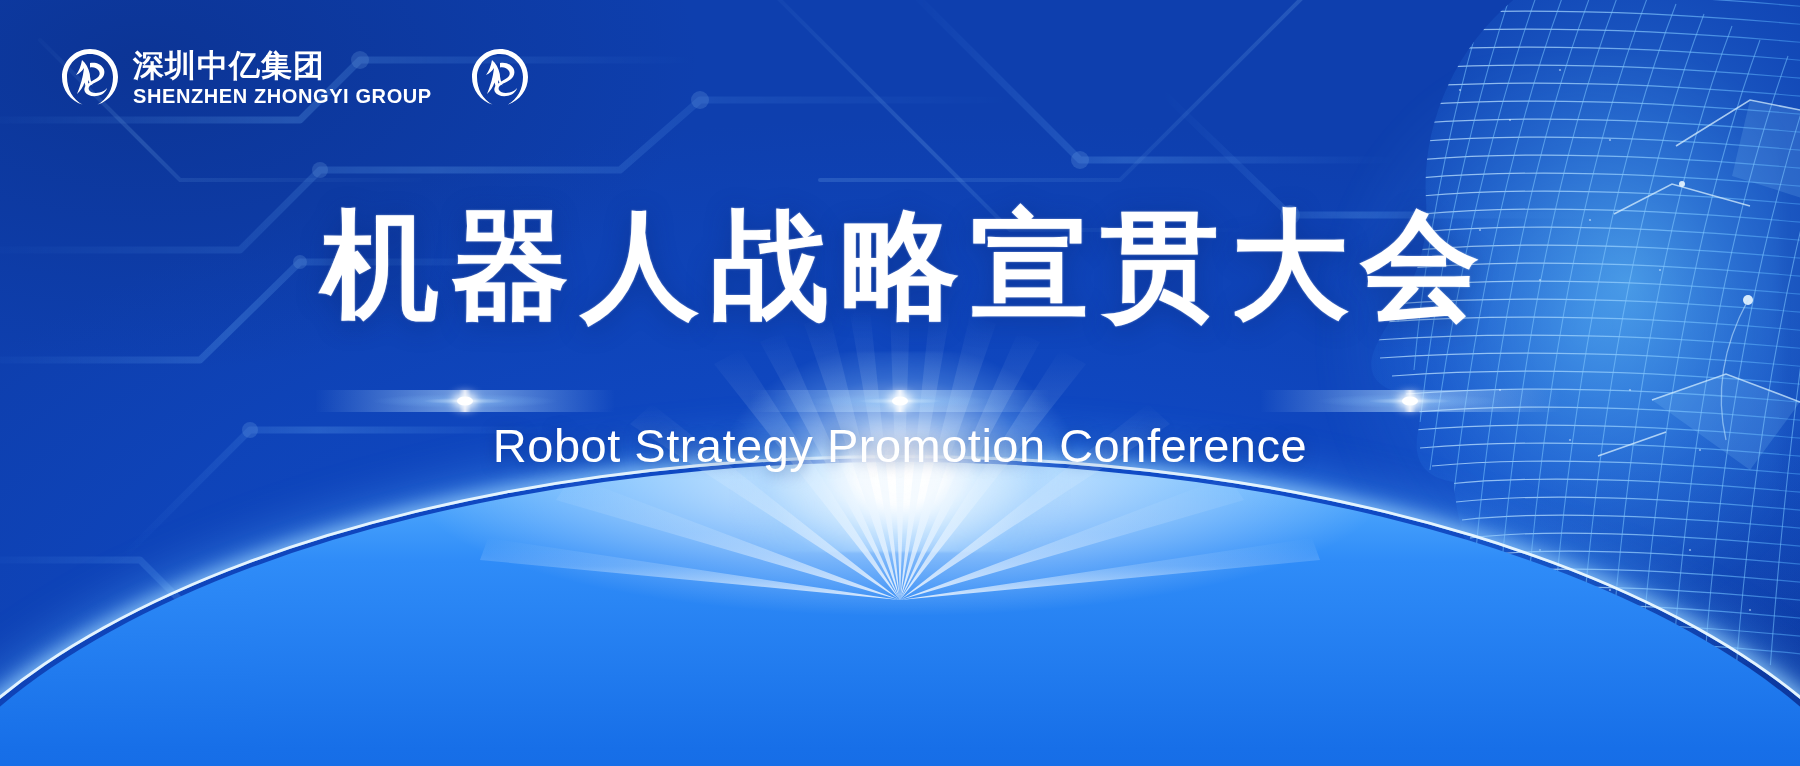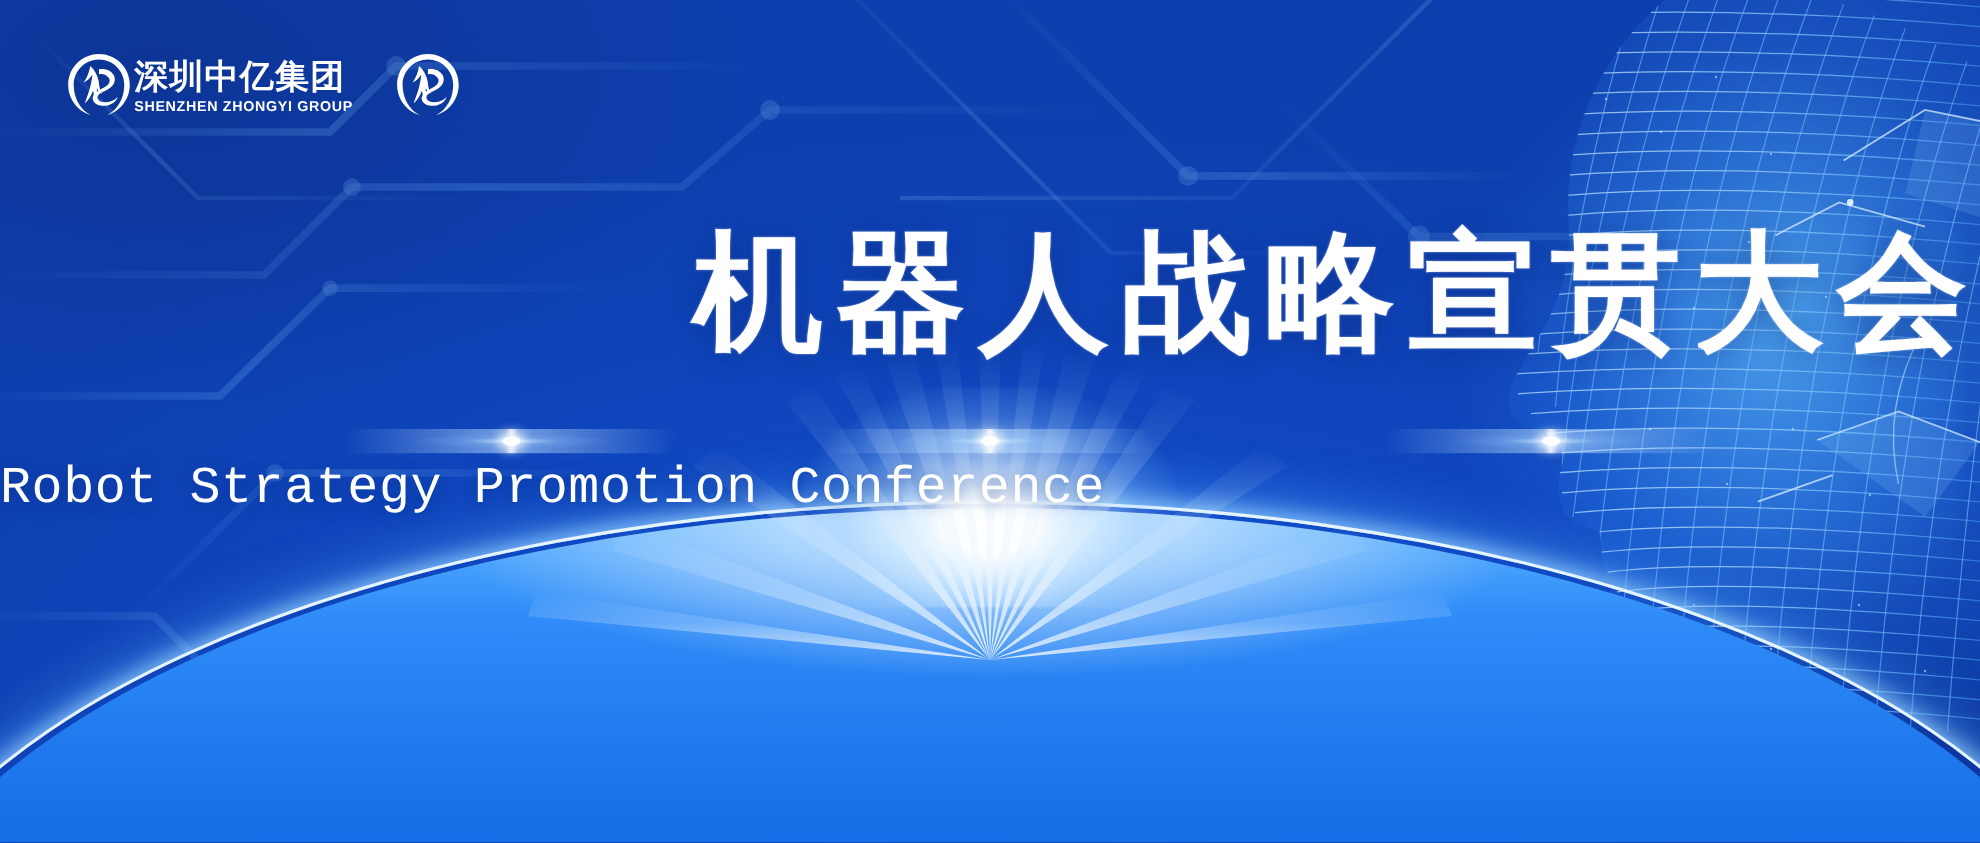--- a/index.html
+++ b/index.html
@@ -106,46 +106,46 @@
   .logo-bar {
     position: absolute;
     left: 58px; top: 46px;
     display: flex;
     align-items: center;
     gap: 36px;
   }
   .logo {
     display: flex;
     align-items: center;
-    gap: 0;
+    gap: 11px;
   }
   .logo-mark { width: 64px; height: 64px; flex: 0 0 auto; }
   .logo-mark svg { width: 100%; height: 100%; display: block; }
   .logo-text { display: flex; flex-direction: column; line-height: 1; }
   .logo-cn {
     color: #ffffff;
     font-size: 31px;
     font-weight: 700;
     letter-spacing: 1px;
     white-space: nowrap;
   }
   .logo-en {
     color: #ffffff;
-    font-size: 13px;
+    font-size: 20px;
     font-weight: 700;
     letter-spacing: .6px;
     margin-top: 5px;
     white-space: nowrap;
   }
 
   
   .headline {
     position: absolute;
     left: 0; right: 0; top: 202px;
-    text-align: right;
+    text-align: center;
   }
   .title-cn {
     display: block;
     color: #ffffff;
     font-family: "DejaVu Sans", "Liberation Sans", sans-serif;
     font-size: 118px;
     font-weight: 700;
     letter-spacing: 12px;
     line-height: 1.08;
     text-indent: 12px;
@@ -175,23 +175,23 @@
     width: 16px; height: 9px;
     transform: translate(-50%,-50%);
     border-radius: 50%;
     background: #ffffff;
     box-shadow: 0 0 10px 4px rgba(255,255,255,.9);
   }
 
   .subtitle {
     position: absolute;
     left: 0; right: 0; top: 418px;
-    text-align: left;
+    text-align: center;
     color: #ffffff;
-    font-family: Liberation Mono, monospace;
+    font-family: Liberation Sans, sans-serif;
     font-size: 47px;
     font-weight: 400;
     letter-spacing: .5px;
     text-shadow: 0 2px 14px rgba(10,45,130,.55);
   }
 </style>
 </head>
 <body>
 
 <div class="stage">

